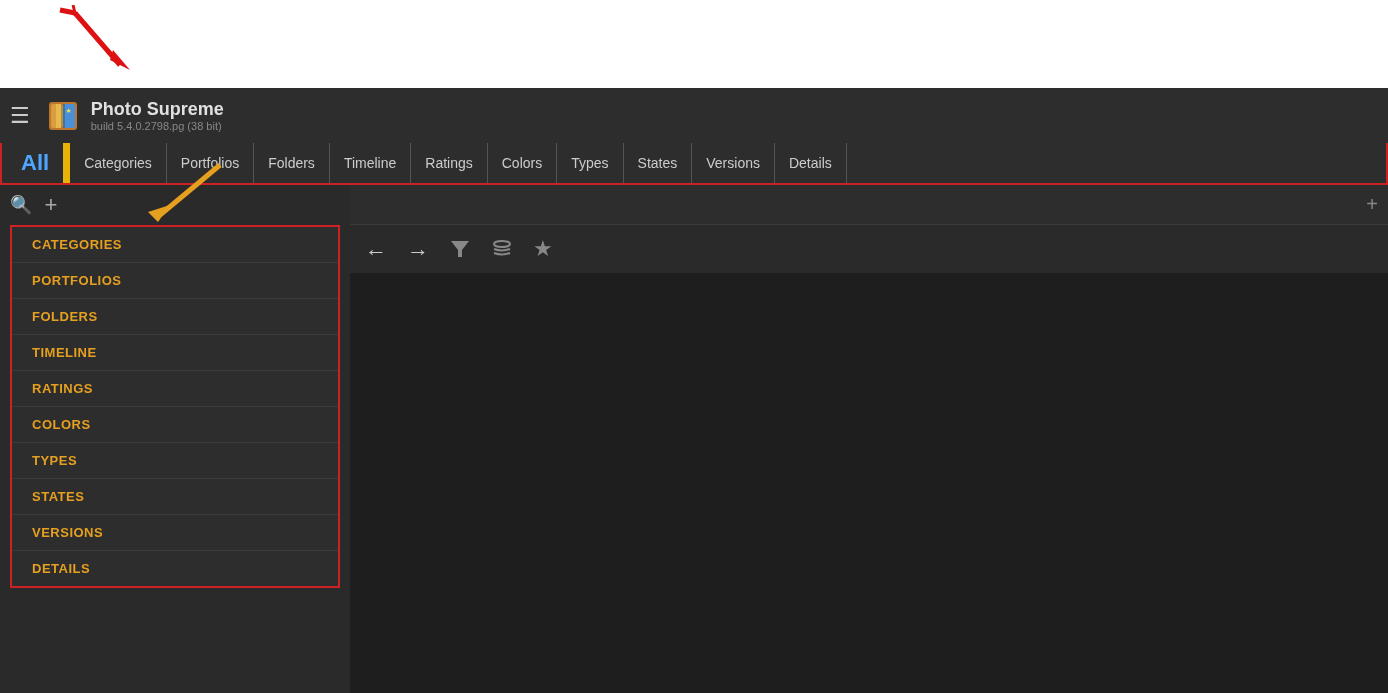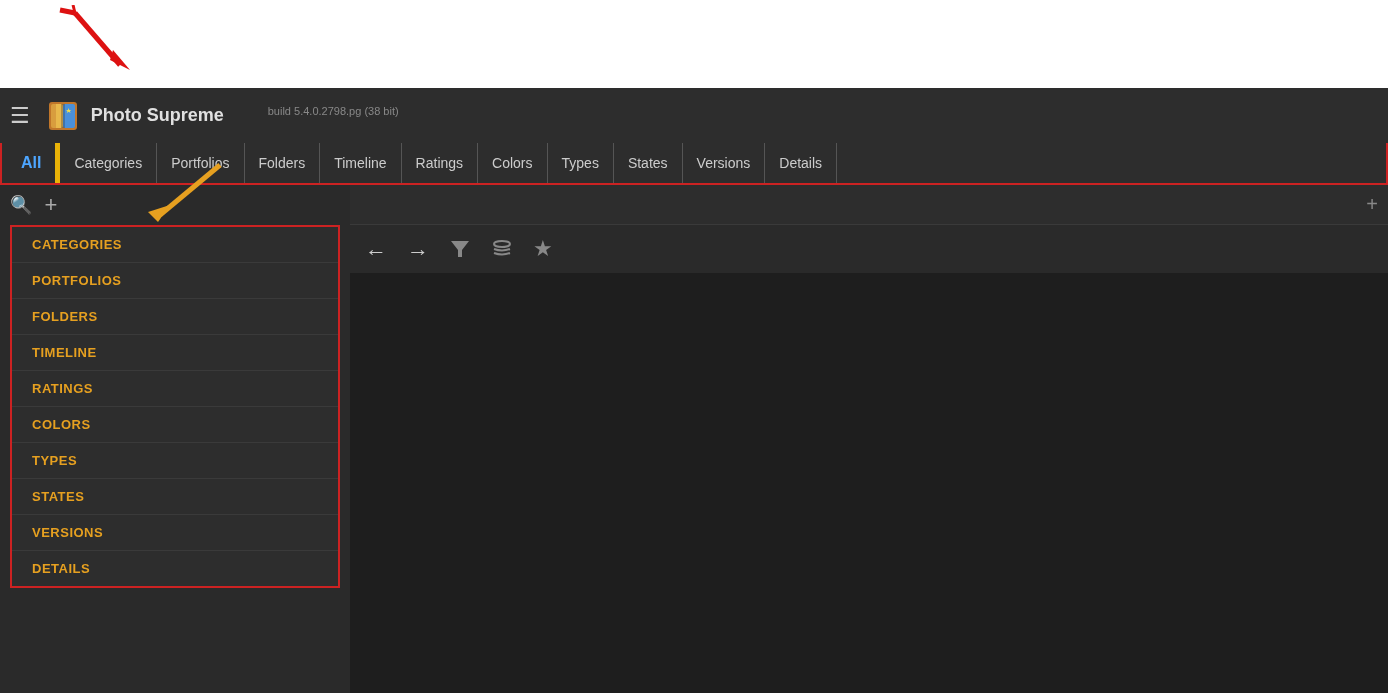--- a/index.html
+++ b/index.html
@@ -40,22 +40,21 @@
 
     .menu-icon {
       color: #cccccc;
       font-size: 22px;
       cursor: pointer;
       margin-right: 5px;
     }
 
     .app-title-block {
       display: flex;
-      flex-direction: row;
-      gap: 44px;
+      flex-direction: column;
     }
 
     .app-title {
       color: #e0e0e0;
       font-size: 18px;
       font-weight: bold;
     }
 
     .app-build {
       color: #888888;
@@ -68,28 +67,28 @@
       height: 42px;
       display: flex;
       align-items: center;
       border: 2px solid #cc2222;
       border-top: none;
       padding: 0 5px;
     }
 
     .tab-all {
       color: #4da6ff;
-      font-size: 16px;
+      font-size: 22px;
       font-weight: bold;
       padding: 0 14px;
       height: 100%;
       display: flex;
       align-items: center;
       cursor: pointer;
-      border-right: 5px solid #eab308;
+      border-right: 7px solid #eab308;
     }
 
     .tab-item {
       color: #cccccc;
       font-size: 14px;
       padding: 0 14px;
       height: 100%;
       display: flex;
       align-items: center;
       cursor: pointer;

